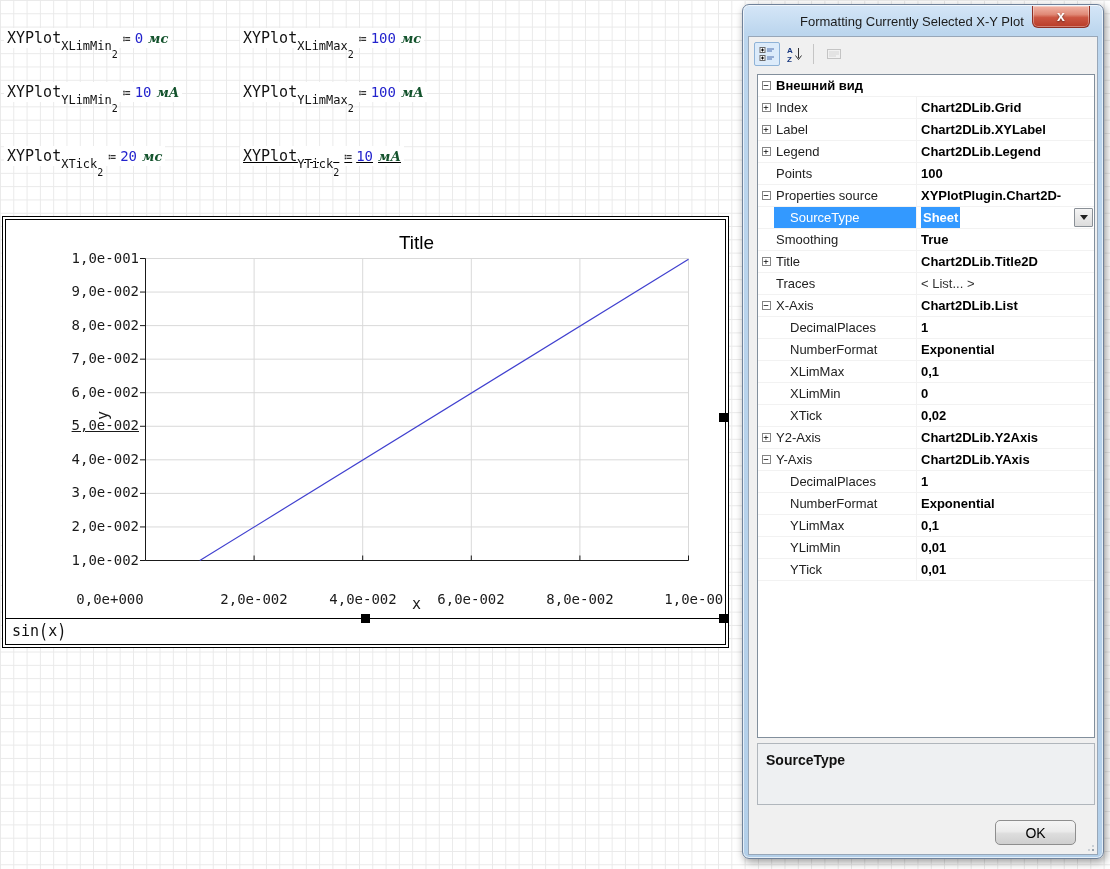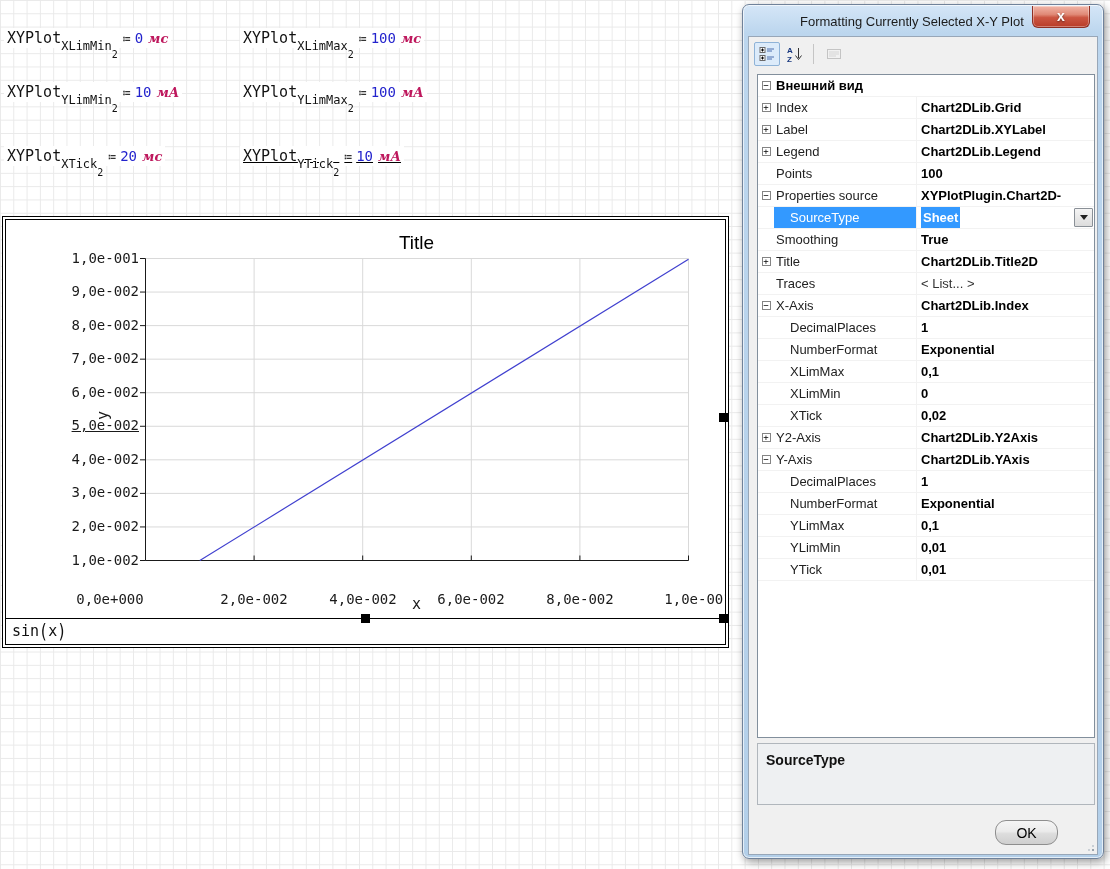--- a/index.html
+++ b/index.html
@@ -12,21 +12,21 @@
       linear-gradient(to bottom,#e9e9e9 1px,transparent 1px);
     background-size:13.3px 13.3px;
   }
   
   .math-region{ position:absolute; white-space:nowrap; background:#fff; padding:1px 3px;}
   .mvar{ font:15px "DejaVu Sans Mono",monospace; color:#111;}
   .msub{ font:12px "DejaVu Sans Mono",monospace; color:#111; position:relative; top:7px;}
   .msub2{ font:10px "DejaVu Sans Mono",monospace; color:#111; position:relative; top:15px;}
   .mop{ font:13px "DejaVu Sans Mono",monospace; color:#333; margin-left:5px;}
   .mval{ font:14px "DejaVu Sans Mono",monospace; color:#2323cd; margin-left:4px;}
-  .munit{ font:italic bold 13px "DejaVu Serif",serif; color:#be185d; margin-left:5px;}
+  .munit{ font:italic bold 13px "DejaVu Serif",serif; color:#14532d; margin-left:5px;}
   
   .chart-outer{ position:absolute; left:2px; top:216px; width:727px; height:432px;
     border:1px solid #000; padding:2px; background:#fff;}
   .chart-inner{ border:1px solid #000; width:100%; height:100%; background:#fff; position:relative; overflow:hidden;}
   .chart-zone{ position:absolute; left:0; top:0; right:0; height:398px; overflow:hidden;}
   .chart-title{ position:absolute; left:139px; width:543px; top:12px; text-align:center;
     font:19px "Liberation Sans",sans-serif; color:#000;}
   #plot-svg{ position:absolute; left:131px; top:38px;}
   .ylabels{ position:absolute; left:0; top:0; width:133px; height:100%;}
   .ytick{ position:absolute; right:0; width:133px; text-align:right;
@@ -80,23 +80,23 @@
   .pg-row.sel .pg-name{ background:#3399ff; color:#fff;}
   .val-hl{ background:#3399ff; color:#fff; padding:17px 2px;}
   .pg-dd{ position:absolute; right:1px; top:1px; width:19px; height:19px;
     background:linear-gradient(#f5f5f5,#dcdcdc); border:1px solid #8a9097; border-radius:1px;
     display:flex; align-items:center; justify-content:center;}
   .pg-dd-arrow{ width:0; height:0; border:4px solid transparent; border-top:5px solid #222; margin-top:4px;}
   
   .desc-panel{ position:absolute; left:8px; top:706px; width:338px; height:62px;
     background:#eef0f2; border:1px solid #b0b6bc;}
   .desc-title{ font:bold 14px "Liberation Sans",sans-serif; color:#111; padding:8px 0 0 8px;}
-  .ok-btn{ position:absolute; left:246px; top:783px; width:63px; height:25px;
+  .ok-btn{ position:absolute; left:246px; top:783px; width:81px; height:25px;
     background:linear-gradient(#f5f5f5,#ebebeb 45%,#dddddd 55%,#cfcfcf);
-    border:1px solid #8e8e8e; border-radius:11px; font:14px "Liberation Sans",sans-serif; color:#000;}
+    border:1px solid #8e8e8e; border-radius:5px; font:14px "Liberation Sans",sans-serif; color:#000;}
   .grip{ position:absolute; right:3px; bottom:3px; width:8px; height:8px;}
   .grip::after{ content:""; position:absolute; right:0; bottom:0; width:2px; height:2px;
     background:#9aa4ae; box-shadow:-4px 0 #c9cfd5, 0 -4px #c9cfd5;}
 </style>
 </head>
 <body>
 
 <div id="screen">
 
   <div id="math-regions">
@@ -281,21 +281,21 @@
             <div class="pg-row">
               <span class="pg-gutter"></span>
               <span class="pg-name">Traces</span>
               <span class="pg-value plain"><span>&lt; List... &gt;</span></span>
             </div>
             <div class="pg-row">
               <span class="pg-gutter">
                 <span class="pg-box">−</span>
               </span>
               <span class="pg-name">X-Axis</span>
-              <span class="pg-value"><span>Chart2DLib.Index</span></span>
+              <span class="pg-value"><span>Chart2DLib.List</span></span>
             </div>
             <div class="pg-row">
               <span class="pg-gutter"></span>
               <span class="pg-name ind">DecimalPlaces</span>
               <span class="pg-value"><span>1</span></span>
             </div>
             <div class="pg-row">
               <span class="pg-gutter"></span>
               <span class="pg-name ind">NumberFormat</span>
               <span class="pg-value"><span>Exponential</span></span>

